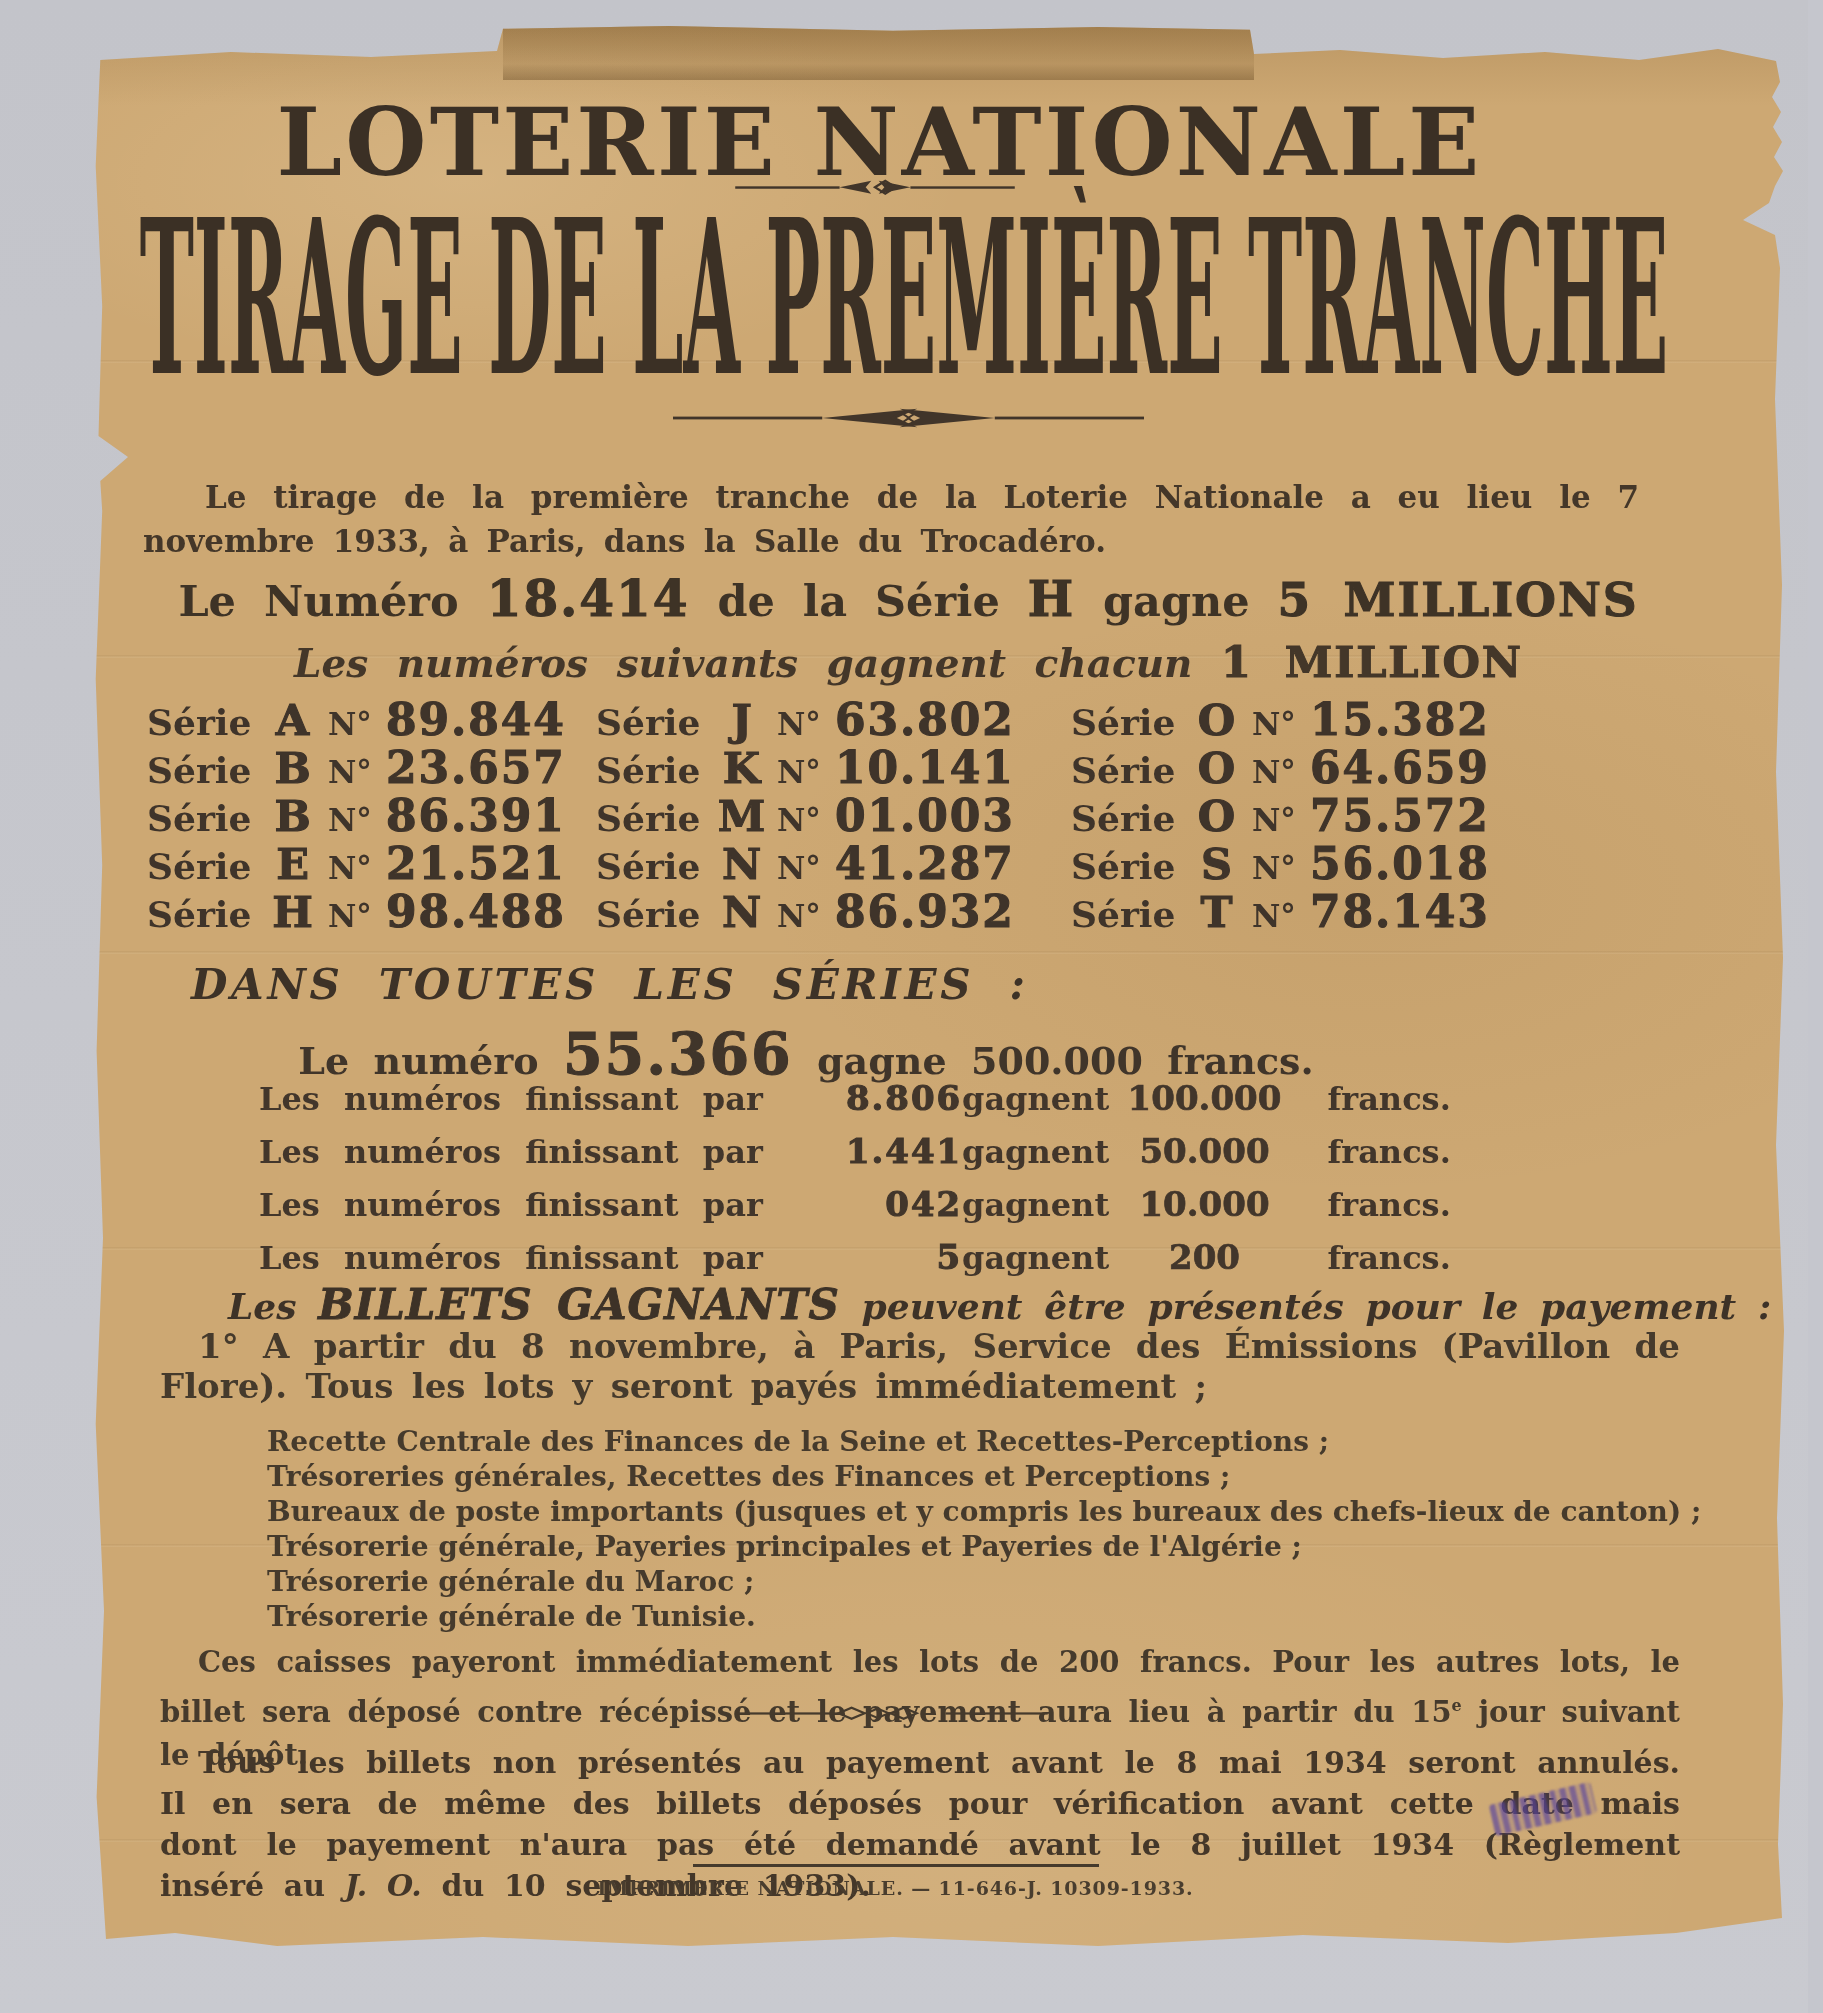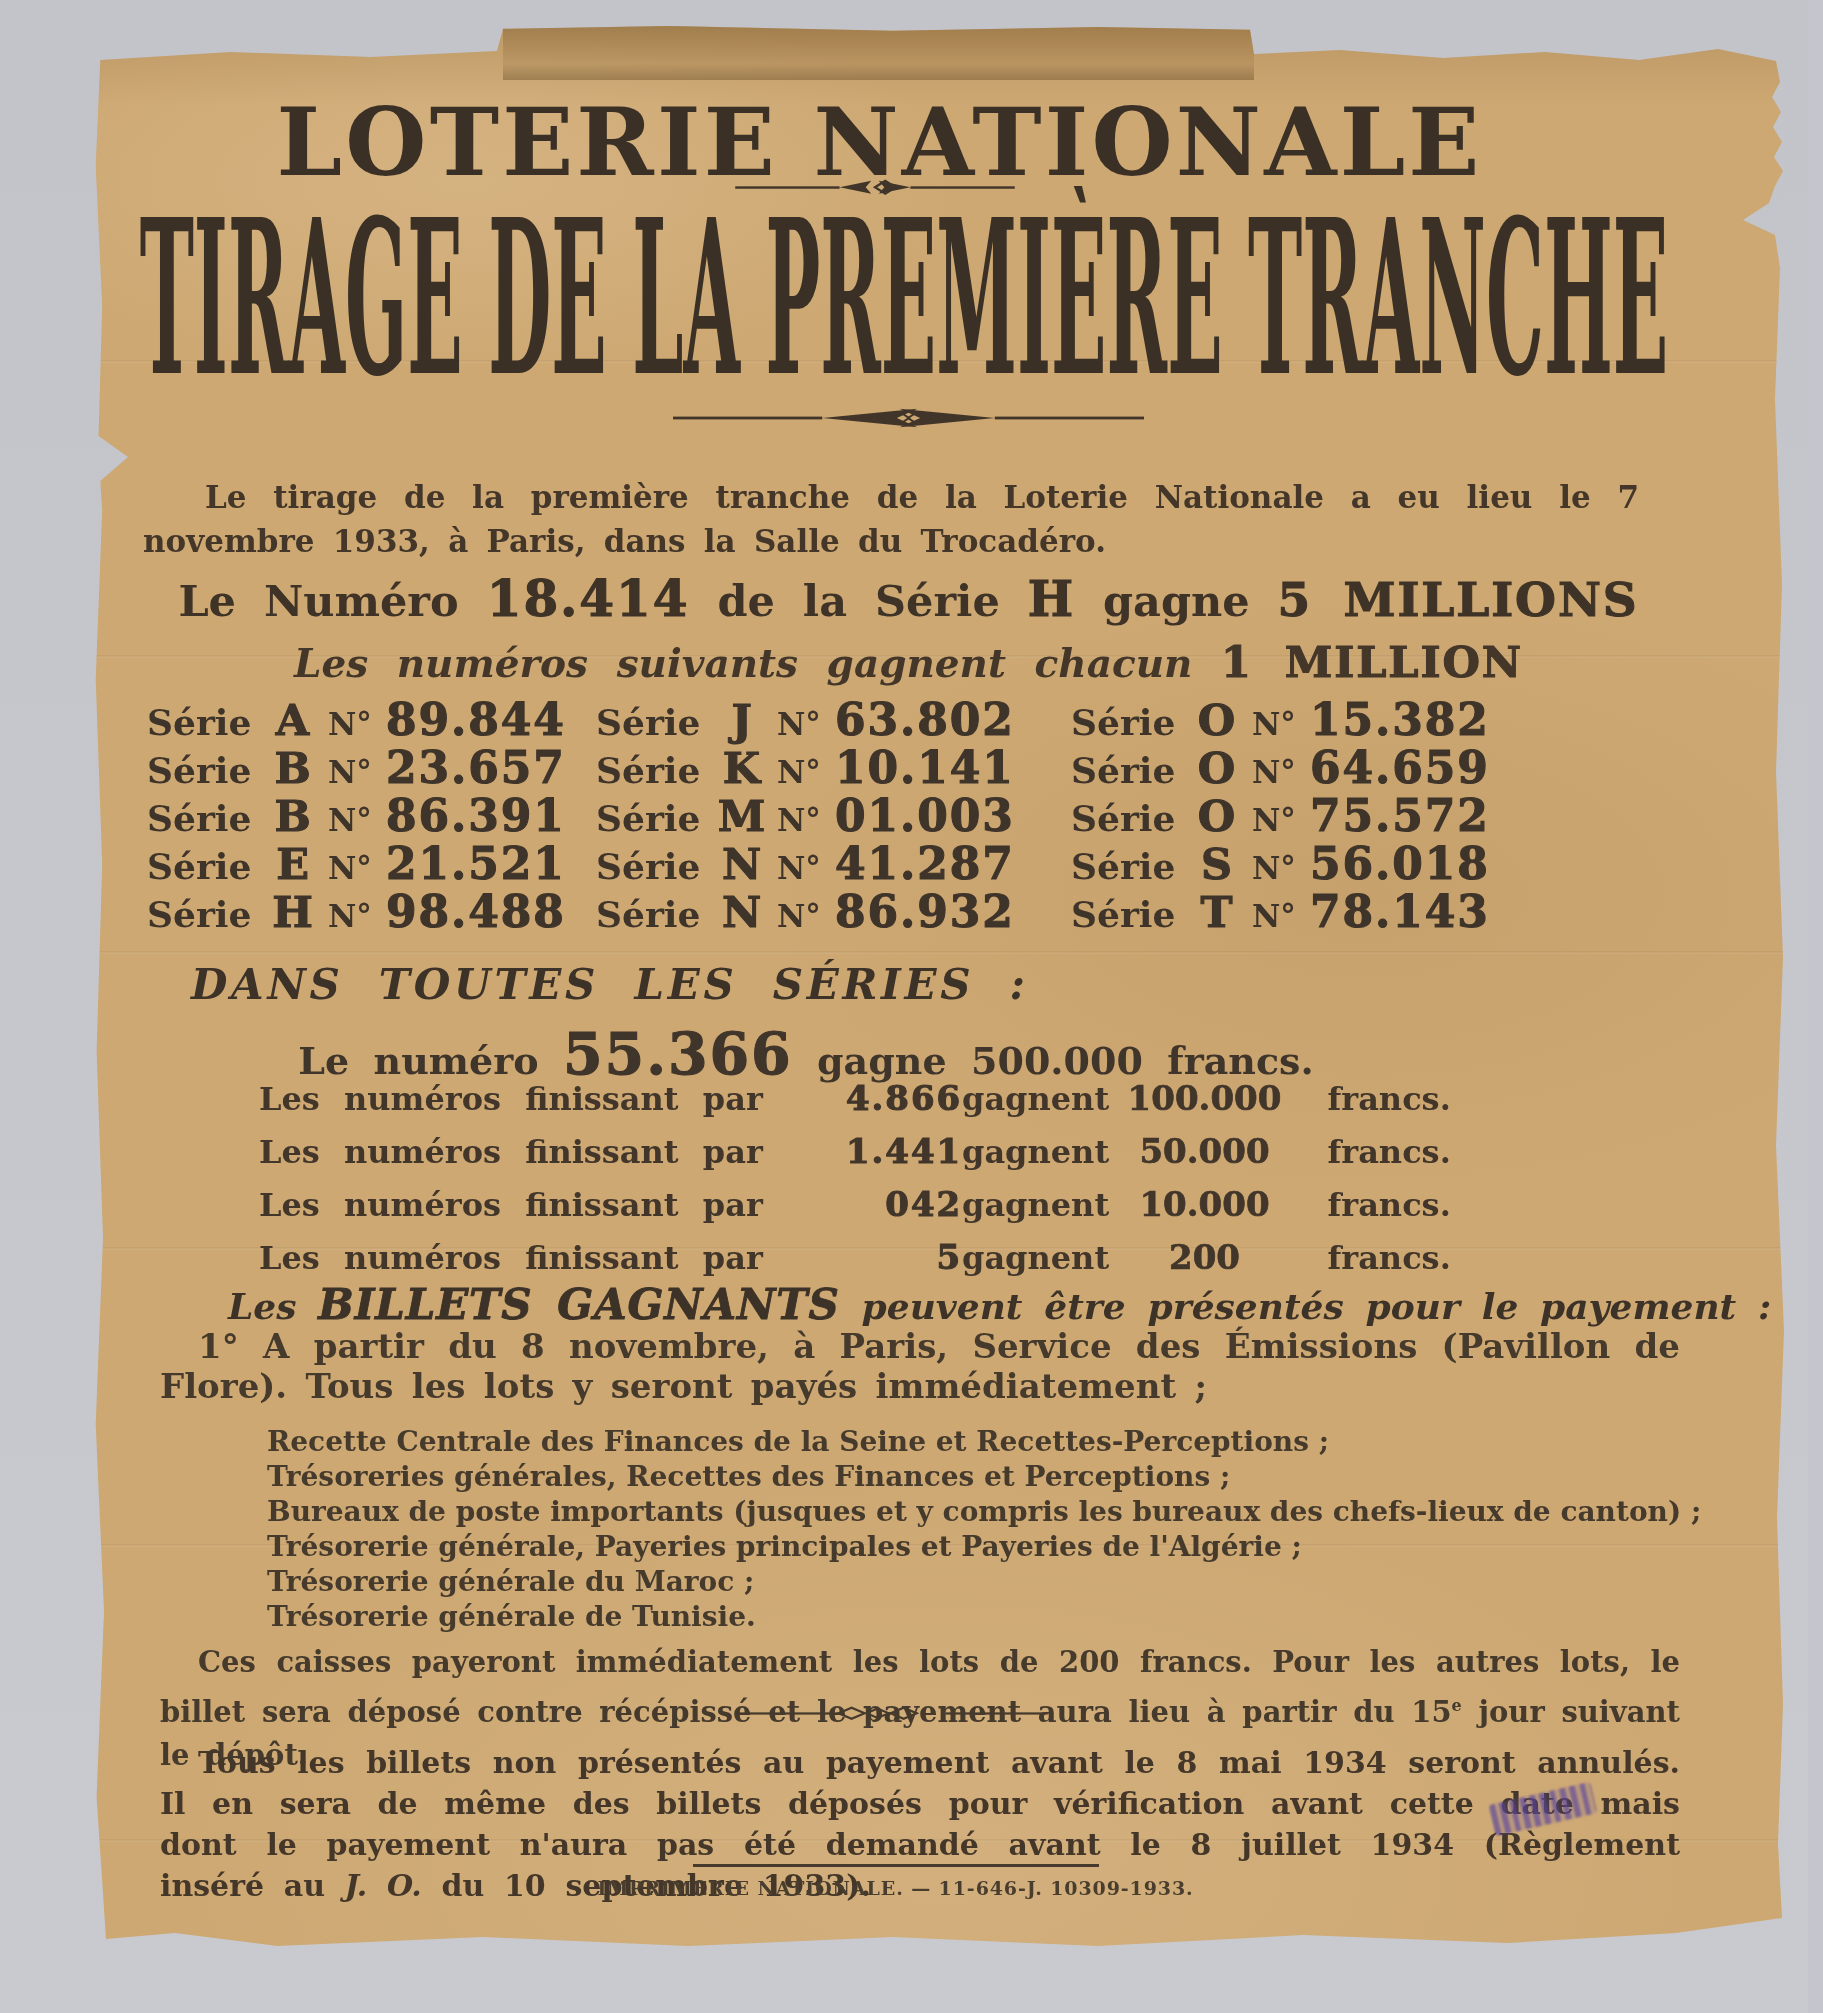--- a/index.html
+++ b/index.html
@@ -220,21 +220,21 @@
     <div class="abs center" style="left:0;top:994px;width:1430px">
       <span class="topline">
         <span>Le numéro</span>
         <span class="fat num">55.366</span>
         <span>gagne 500.000 francs.</span>
       </span>
     </div>
 
     <div class="abs endgrid" style="left:168px;top:1052px">
       <span class="cell lead">Les numéros finissant par</span>
-      <span class="cell ending fat">4.866</span>
+      <span class="cell ending fat">8.806</span>
       <span class="cell verb">gagnent</span>
       <span class="cell amount">100.000</span>
       <span class="cell" style="padding-left:20.5px">francs.</span>
 
       <span class="cell lead">Les numéros finissant par</span>
       <span class="cell ending fat">1.441</span>
       <span class="cell verb">gagnent</span>
       <span class="cell amount">50.000</span>
       <span class="cell" style="padding-left:20.5px">francs.</span>
 

